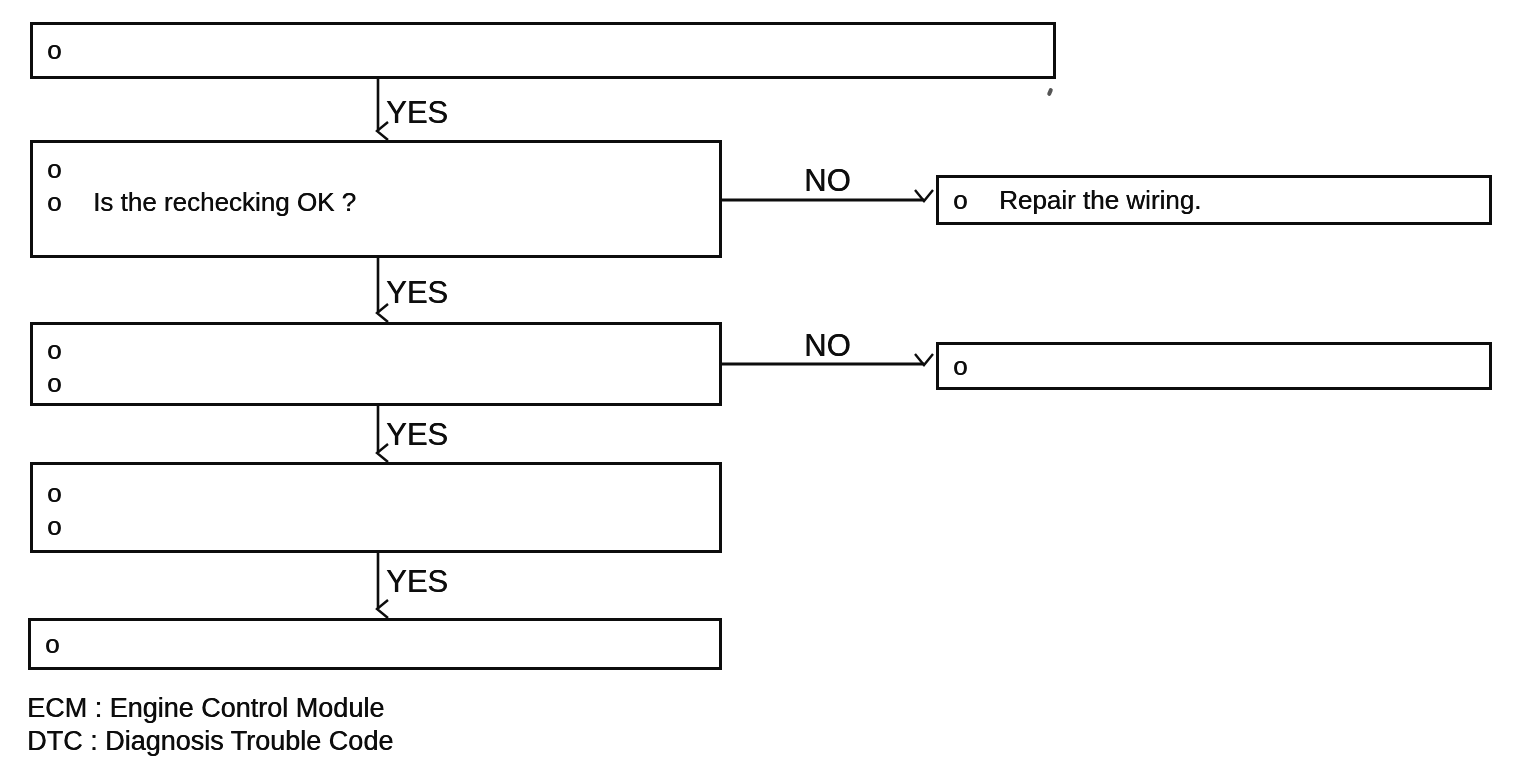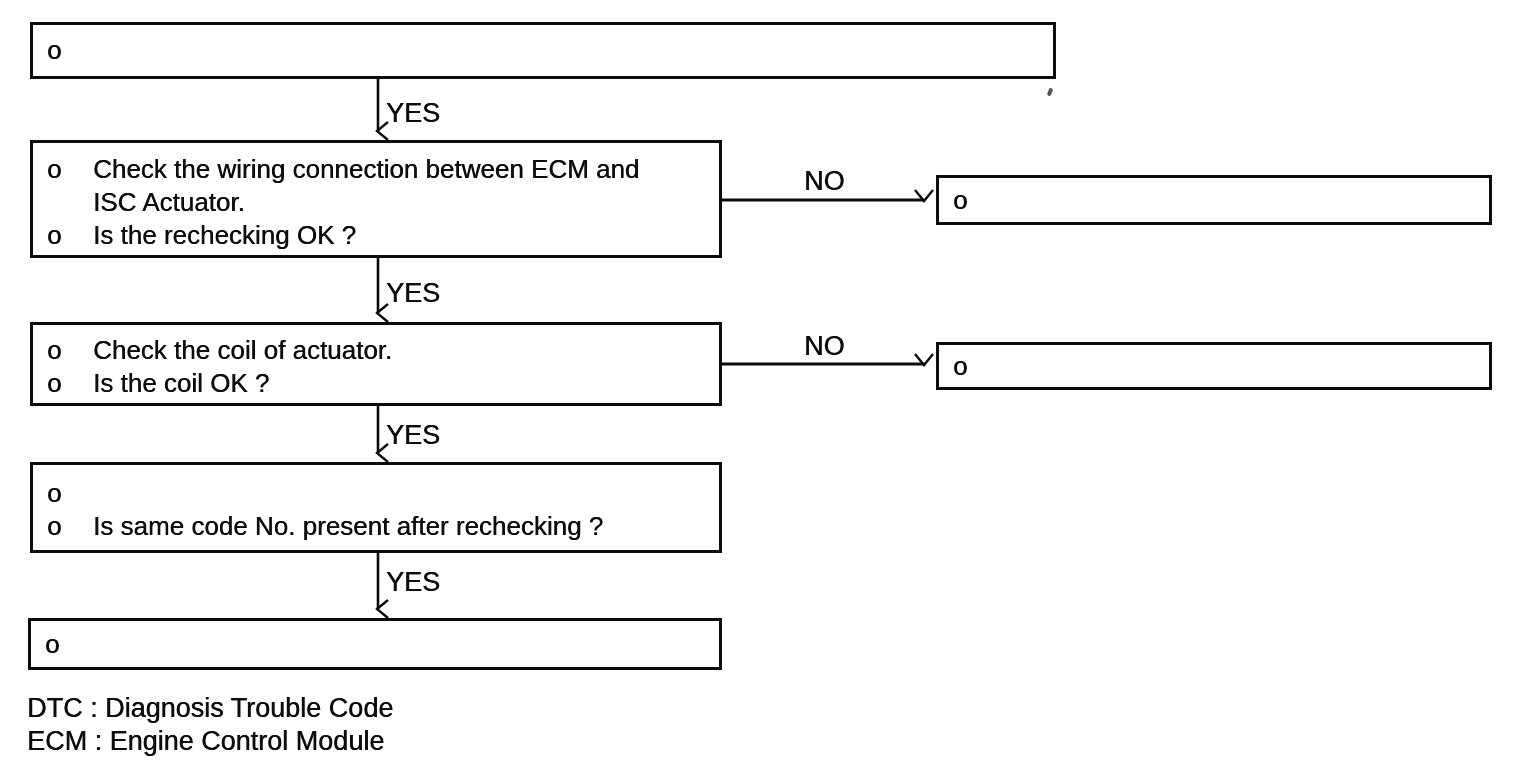--- a/index.html
+++ b/index.html
@@ -21,21 +21,21 @@
     flex-direction:column;
     justify-content:center;
     padding:8px 10px 8px 14px;
     text-shadow:0.4px 0 0 currentColor; 
   }
   .line{display:flex;align-items:flex-start;line-height:33px;font-size:26px;}
   .bullet{width:46px;flex:0 0 46px;}
   .txt{flex:0 1 auto;}
   .edge-label{
     position:absolute;
-    font-size:27px;
+    font-size:31px;
     line-height:28px;
     text-shadow:0.5px 0 0 currentColor;
     white-space:nowrap;
   }
   svg.wires{position:absolute;left:0;top:0;pointer-events:none;}
   .legend{
     position:absolute;
     left:27px;top:692px;
     font-size:27px;
     line-height:32px;
@@ -70,76 +70,73 @@
     <div class="line">
       <span class="bullet">o</span>
     </div>
   </div>
 
   <div class="edge-label" style="left:386px;top:99px">YES</div>
 
   <div class="node" style="left:30px;top:140px;width:692px;height:118px;justify-content:flex-start;padding-top:10px">
     <div class="line">
       <span class="bullet">o</span>
-      <span class="txt" style="max-width:585px">Check the wiring connection between ECM and ISC Actuator.</span>
     </div>
     <div class="line">
       <span class="bullet">o</span>
       <span class="txt">Is the rechecking OK ?</span>
     </div>
   </div>
 
   <div class="edge-label" style="left:804px;top:167px">NO</div>
 
   <div class="node" style="left:936px;top:175px;width:556px;height:50px">
     <div class="line">
       <span class="bullet">o</span>
+      <span class="txt">Repair the wiring.</span>
     </div>
   </div>
 
   <div class="edge-label" style="left:386px;top:279px">YES</div>
 
   <div class="node" style="left:30px;top:322px;width:692px;height:84px;justify-content:flex-start;padding-top:9px">
     <div class="line">
       <span class="bullet">o</span>
-      <span class="txt">Check the coil of actuator.</span>
     </div>
     <div class="line">
       <span class="bullet">o</span>
-      <span class="txt">Is the coil OK ?</span>
     </div>
   </div>
 
   <div class="edge-label" style="left:804px;top:332px">NO</div>
 
   <div class="node" style="left:936px;top:342px;width:556px;height:48px">
     <div class="line">
       <span class="bullet">o</span>
     </div>
   </div>
 
   <div class="edge-label" style="left:386px;top:421px">YES</div>
 
   <div class="node" style="left:30px;top:462px;width:692px;height:91px;justify-content:flex-start;padding-top:12px">
     <div class="line">
       <span class="bullet">o</span>
     </div>
     <div class="line">
       <span class="bullet">o</span>
-      <span class="txt">Is same code No. present after rechecking ?</span>
     </div>
   </div>
 
   <div class="edge-label" style="left:386px;top:568px">YES</div>
 
   <div class="node" style="left:28px;top:618px;width:694px;height:52px">
     <div class="line">
       <span class="bullet">o</span>
     </div>
   </div>
 
   <div class="legend">
+    <div class="legend-line">ECM : Engine Control Module</div>
     <div class="legend-line">DTC : Diagnosis Trouble Code</div>
-    <div class="legend-line">ECM : Engine Control Module</div>
   </div>
 
   <div class="speck"></div>
 </div>
 
 </body></html>

